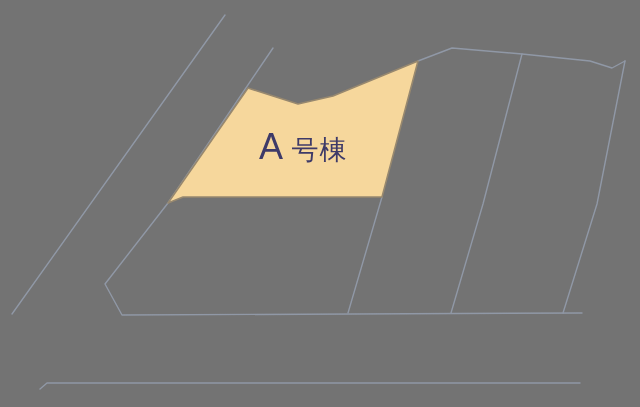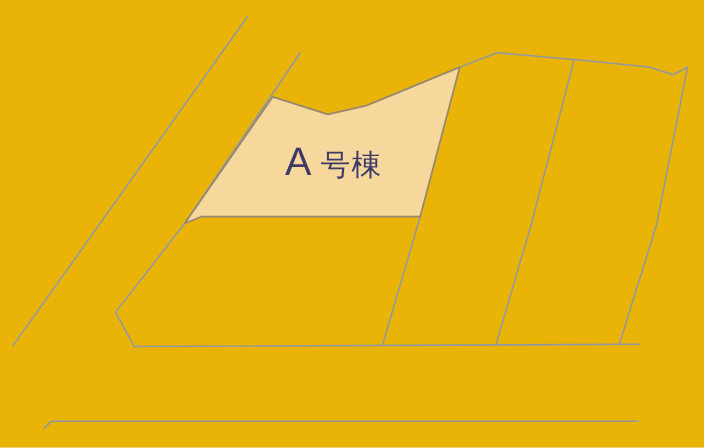--- a/index.html
+++ b/index.html
@@ -20,21 +20,21 @@
     width: 640px;
     height: 407px;
   }
   .lot-label {
     letter-spacing: 1px;
   }
 </style>
 </head>
 <body>
 
-<div class="canvas" style="background: #eab308;">
+<div class="canvas" style="background: #737373;">
   <svg viewBox="0 0 640 407" xmlns="http://www.w3.org/2000/svg">
 
     <g>
         <polyline points="225,15 12,314" fill="none" stroke="#9098A6" stroke-width="1.4" stroke-linecap="round" stroke-linejoin="round"></polyline>
         <polyline points="273,48 168,203 105,284 122,315 582,313" fill="none" stroke="#9098A6" stroke-width="1.4" stroke-linecap="round" stroke-linejoin="round"></polyline>
         <polyline points="418,61 452,48 522,54 590,61 612,68 625,61" fill="none" stroke="#9098A6" stroke-width="1.4" stroke-linecap="round" stroke-linejoin="round"></polyline>
         <polyline points="522,54 483,204 451,313" fill="none" stroke="#9098A6" stroke-width="1.4" stroke-linecap="round" stroke-linejoin="round"></polyline>
         <polyline points="625,61 597,204 563,313" fill="none" stroke="#9098A6" stroke-width="1.4" stroke-linecap="round" stroke-linejoin="round"></polyline>
         <polyline points="382,197 348,313" fill="none" stroke="#9098A6" stroke-width="1.4" stroke-linecap="round" stroke-linejoin="round"></polyline>
         <polyline points="40,389 47,383 580,383" fill="none" stroke="#9098A6" stroke-width="1.4" stroke-linecap="round" stroke-linejoin="round"></polyline>

